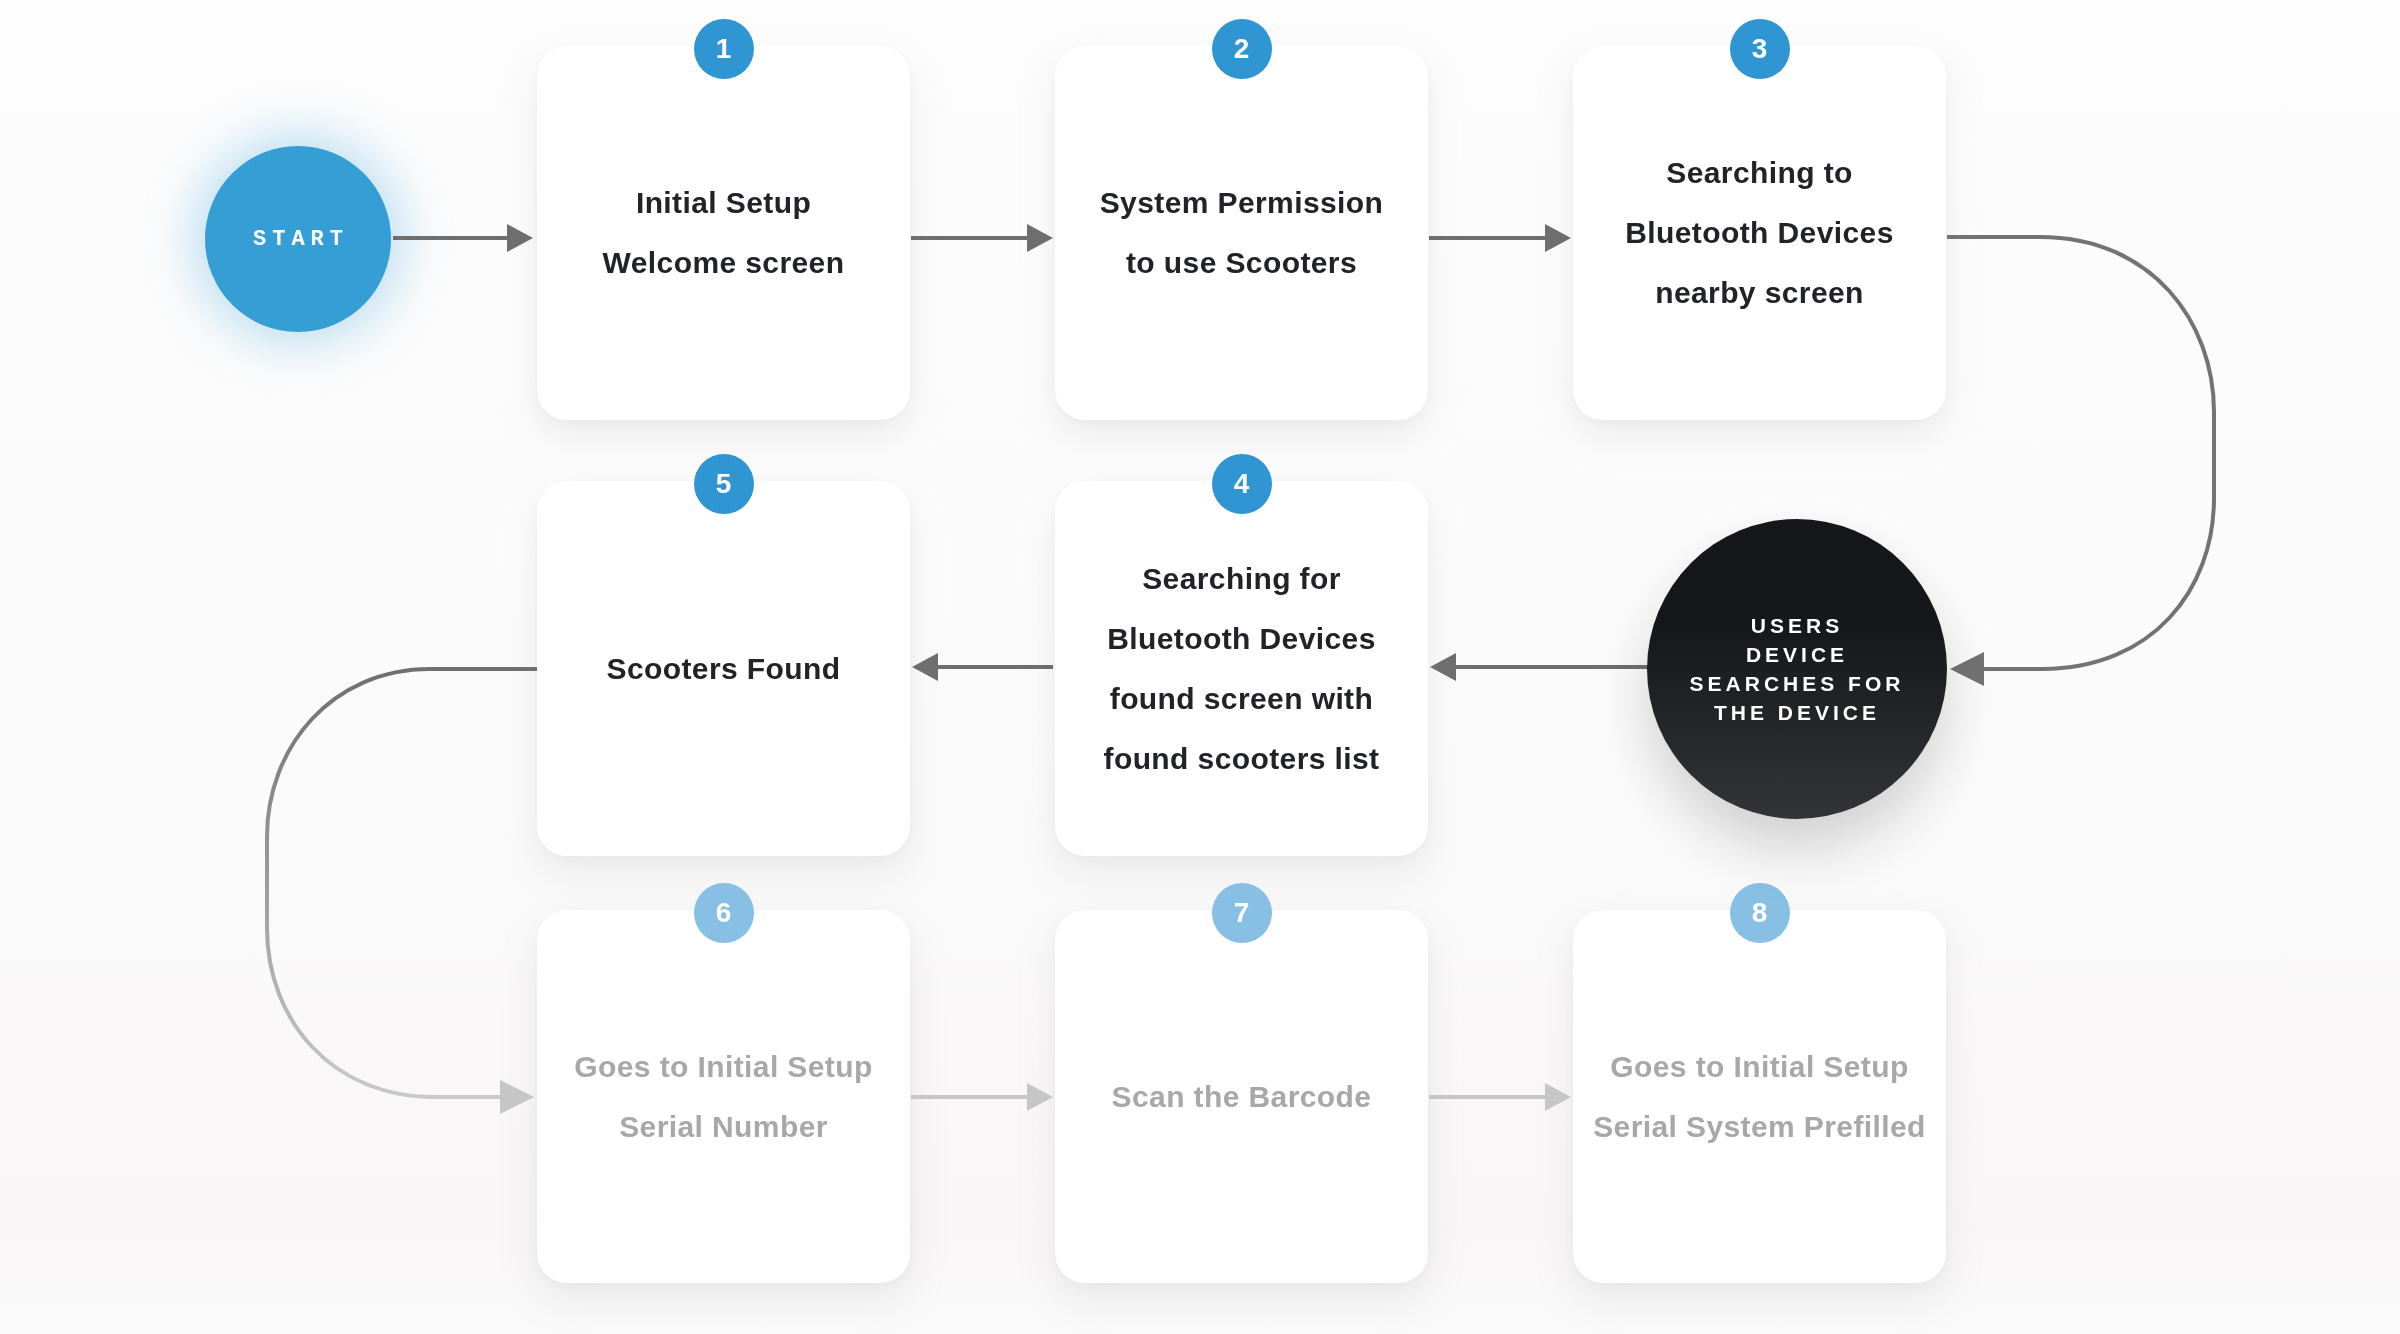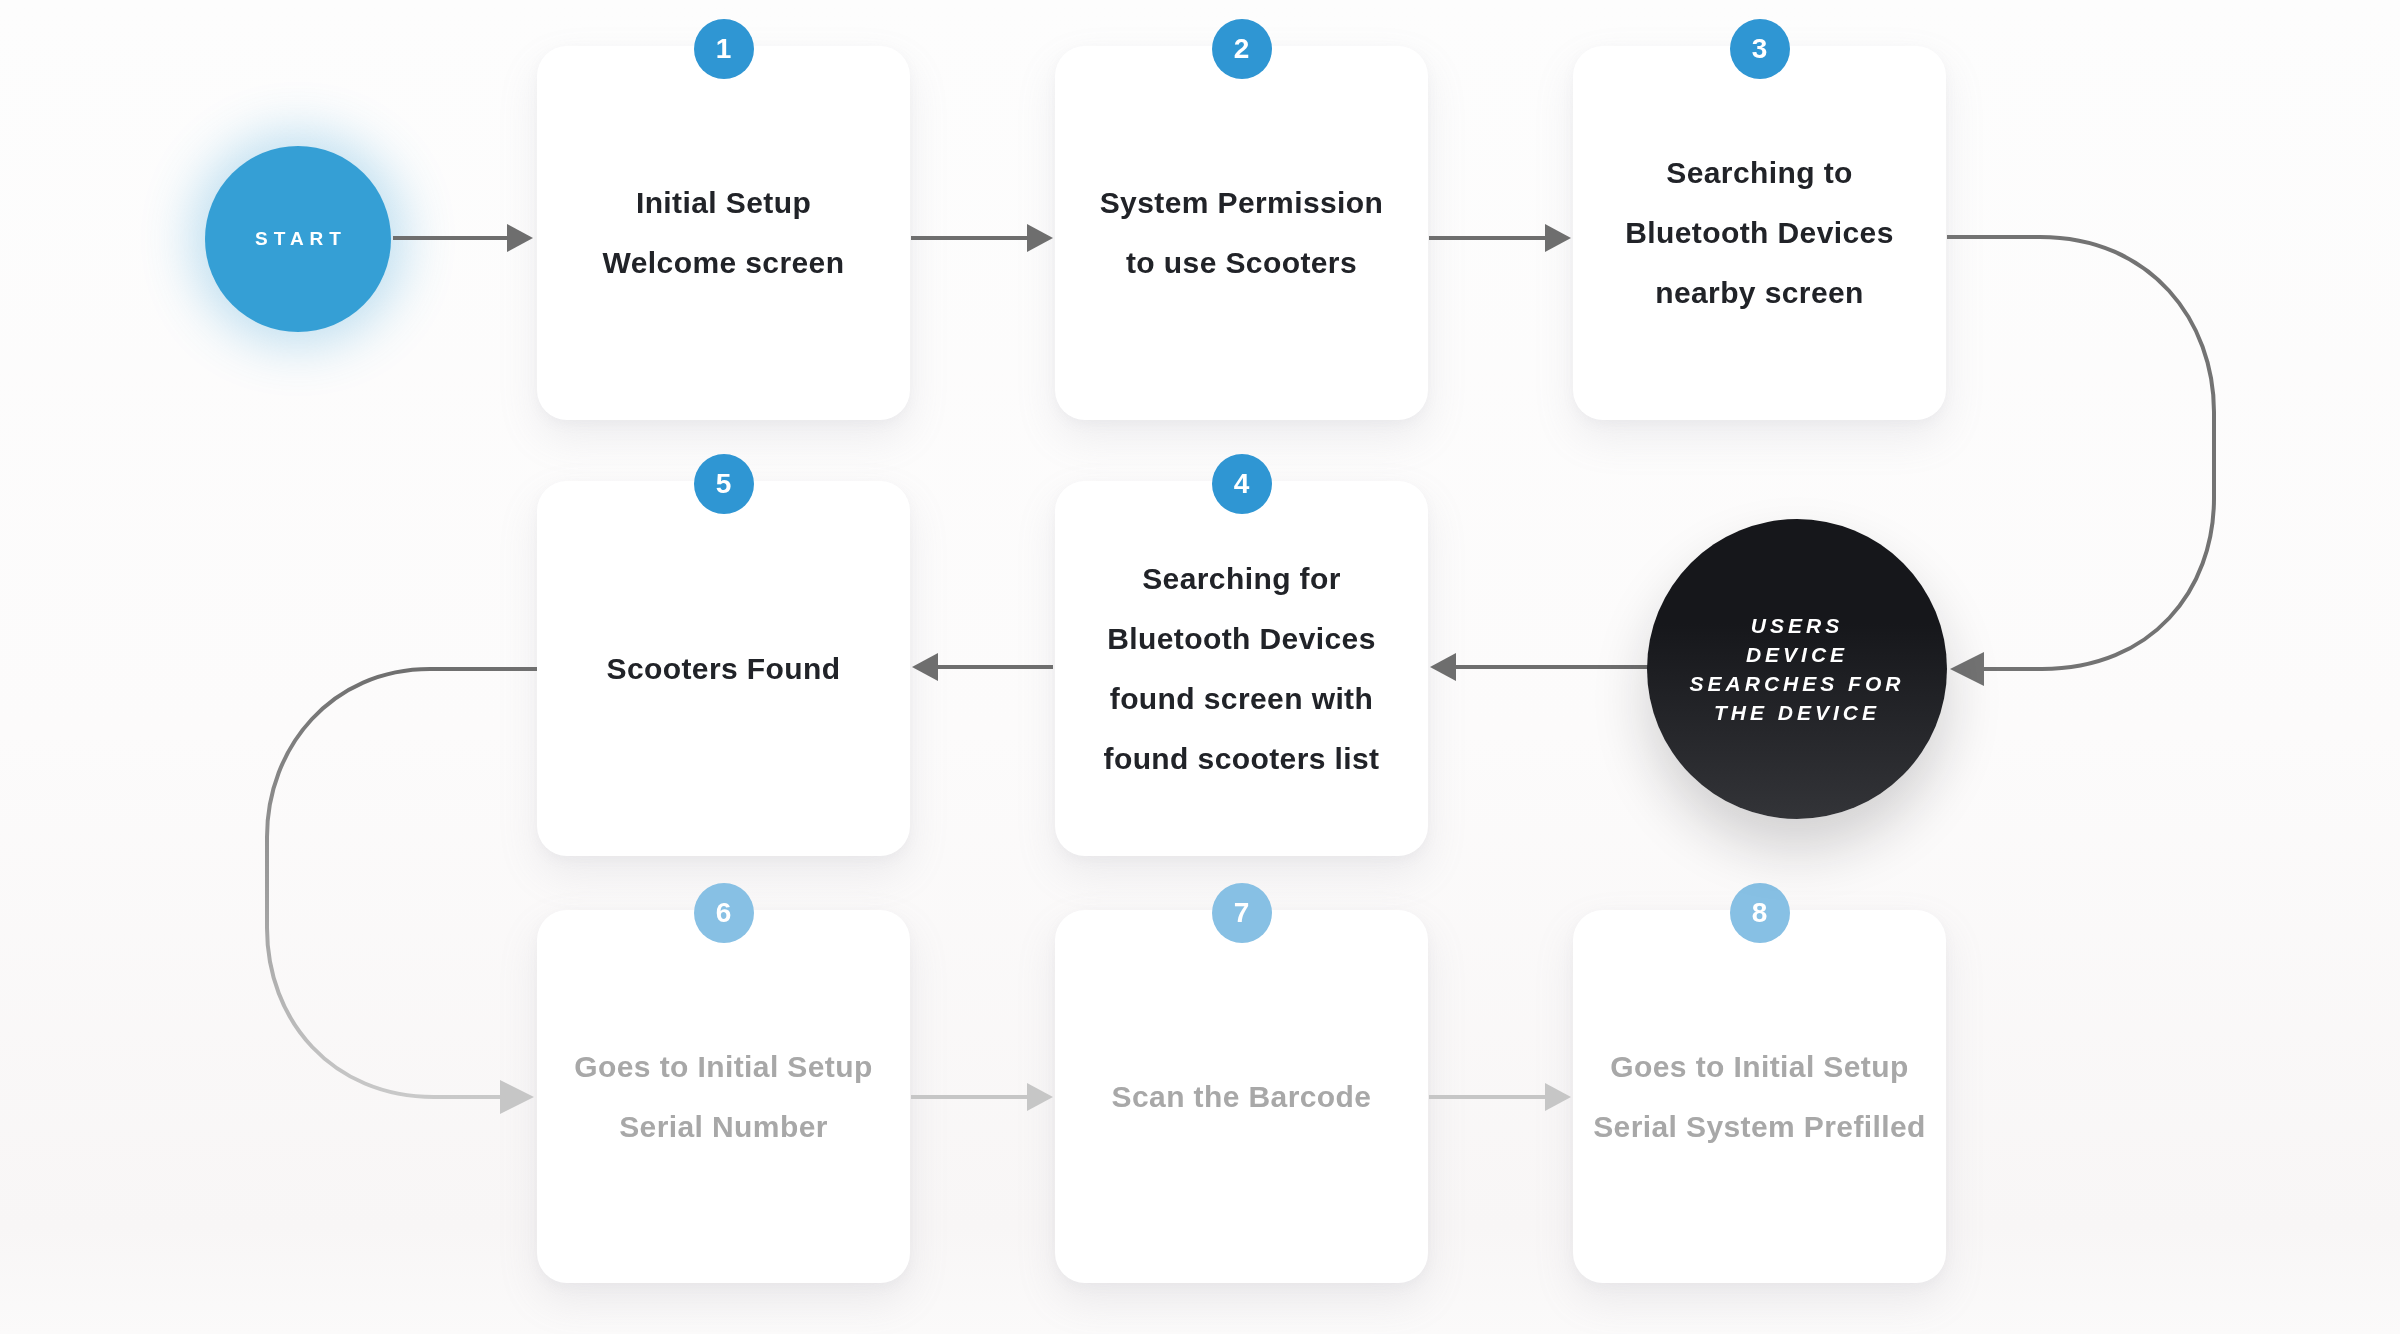--- a/index.html
+++ b/index.html
@@ -65,42 +65,43 @@
   
   .start-circle{
     position:absolute;
     left:205px;top:146px;
     width:186px;height:186px;
     border-radius:50%;
     background:var(--start-blue);
     box-shadow:0 0 50px 14px rgba(54,160,214,.30);
     display:flex;align-items:center;justify-content:center;
     color:#fff;
-    font-size:19px;font-weight:700;letter-spacing:6px;
+    font-size:22px;font-weight:700;letter-spacing:6px;
     text-indent:6px;
+    font-family:Liberation Mono, monospace;
   }
   .connector-circle{
     position:absolute;
     left:1647px;top:519px;
     width:300px;height:300px;
     border-radius:50%;
     background:linear-gradient(180deg,var(--node-black-top) 35%,var(--node-black-bottom) 100%);
     box-shadow:0 30px 55px rgba(20,20,25,.18);
     display:flex;align-items:center;justify-content:center;
     z-index:3;
   }
   .connector-text{
     text-align:center;
     color:#fff;
     font-size:21px;
     font-weight:700;
     letter-spacing:4px;
     line-height:29px;
   }
-  .connector-text .line{display:block;font-style:italic;}
+  .connector-text .line{display:block;}
 
   
   .arrow{position:absolute;height:28px;}
   .arrow .shaft{position:absolute;top:12px;height:4px;background:var(--arrow-dark);}
   .arrow .head{position:absolute;width:0;height:0;top:0;}
   .arrow--right .shaft{left:0;right:20px;}
   .arrow--right .head{
     right:0;
     border-top:14px solid transparent;
     border-bottom:14px solid transparent;

